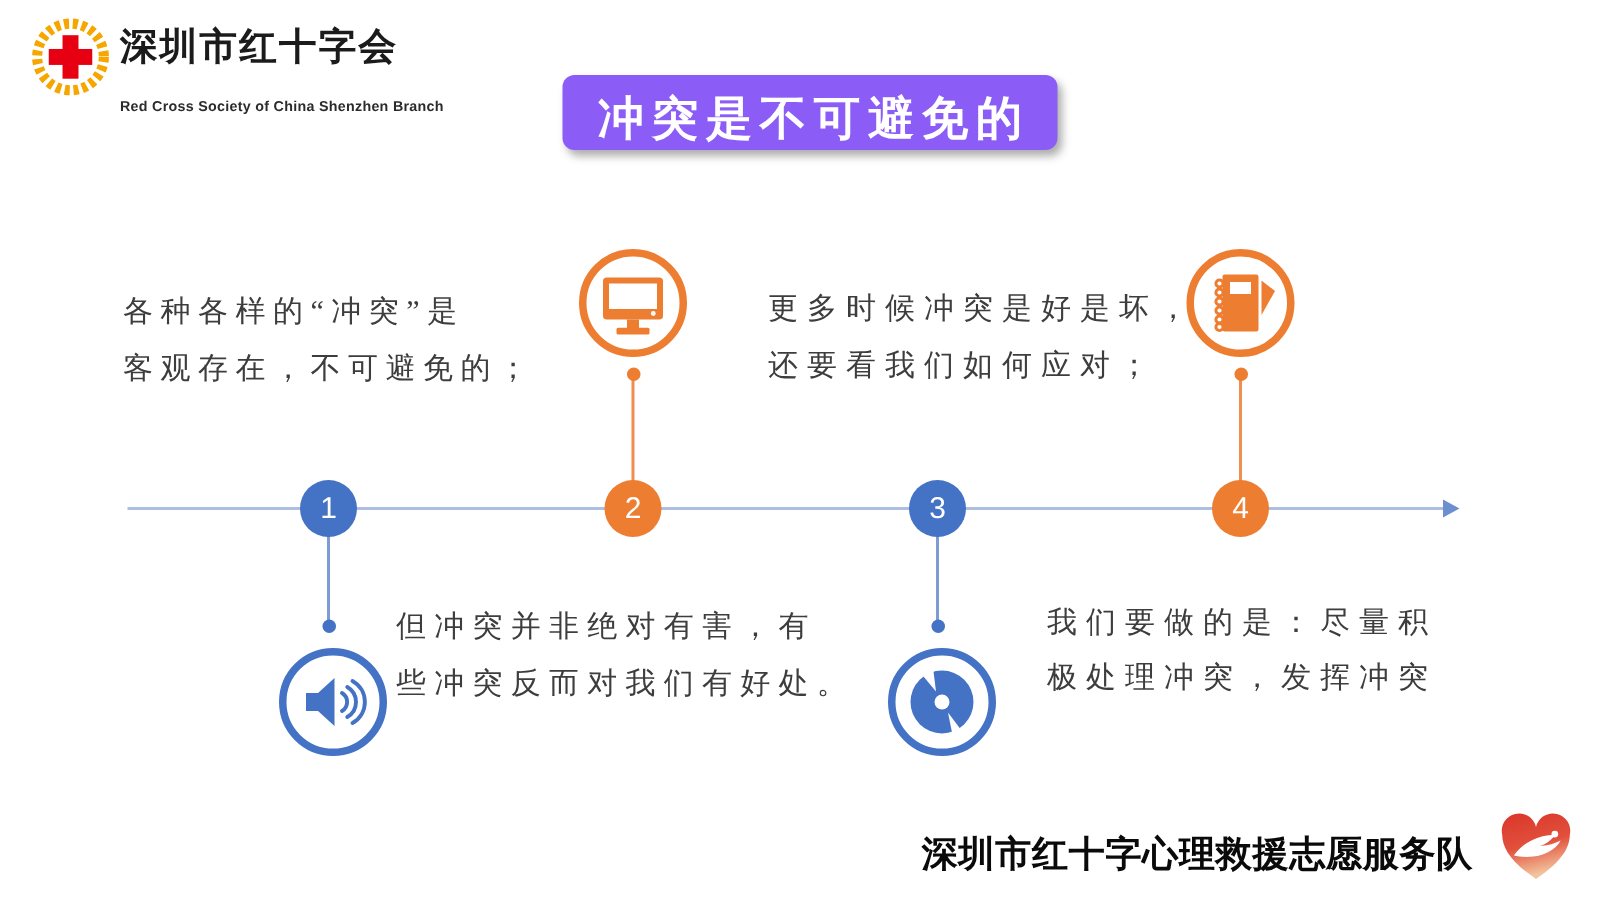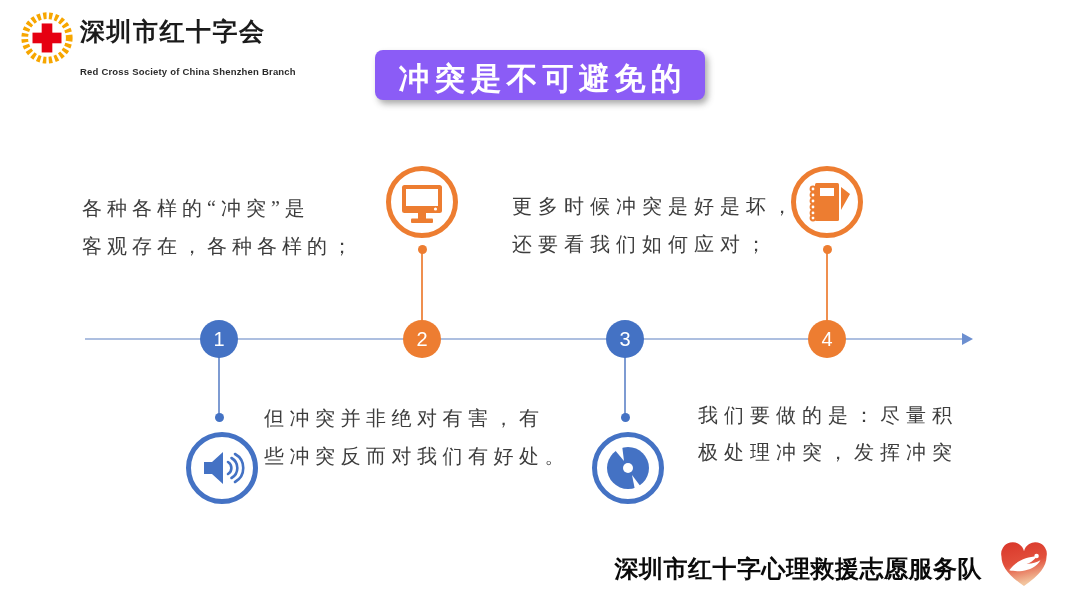--- a/index.html
+++ b/index.html
@@ -136,21 +136,21 @@
   <svg class="icon-badge" style="left:591px;top:431px;" viewBox="0 0 74 74">
     <circle cx="37" cy="37" r="33.5" fill="none" stroke="#4472c4" stroke-width="5"></circle>
     <circle cx="37" cy="37" r="21" fill="#4472c4"></circle>
     <circle cx="37" cy="37" r="5" fill="#ffffff"></circle>
     <polygon points="33,30 23,18 31,14" fill="#ffffff"></polygon>
     <polygon points="41,44 50,56 44,59" fill="#ffffff"></polygon>
   </svg>
 
   <div class="tblock tb1">
     <span>各种各样的“冲突”是</span>
-    <span>客观存在，各种各样的；</span>
+    <span>客观存在，不可避免的；</span>
   </div>
   <div class="tblock tb2">
     <span>更多时候冲突是好是坏，</span>
     <span>还要看我们如何应对；</span>
   </div>
   <div class="tblock tb3">
     <span>但冲突并非绝对有害，有</span>
     <span>些冲突反而对我们有好处。</span>
   </div>
   <div class="tblock tb4">

